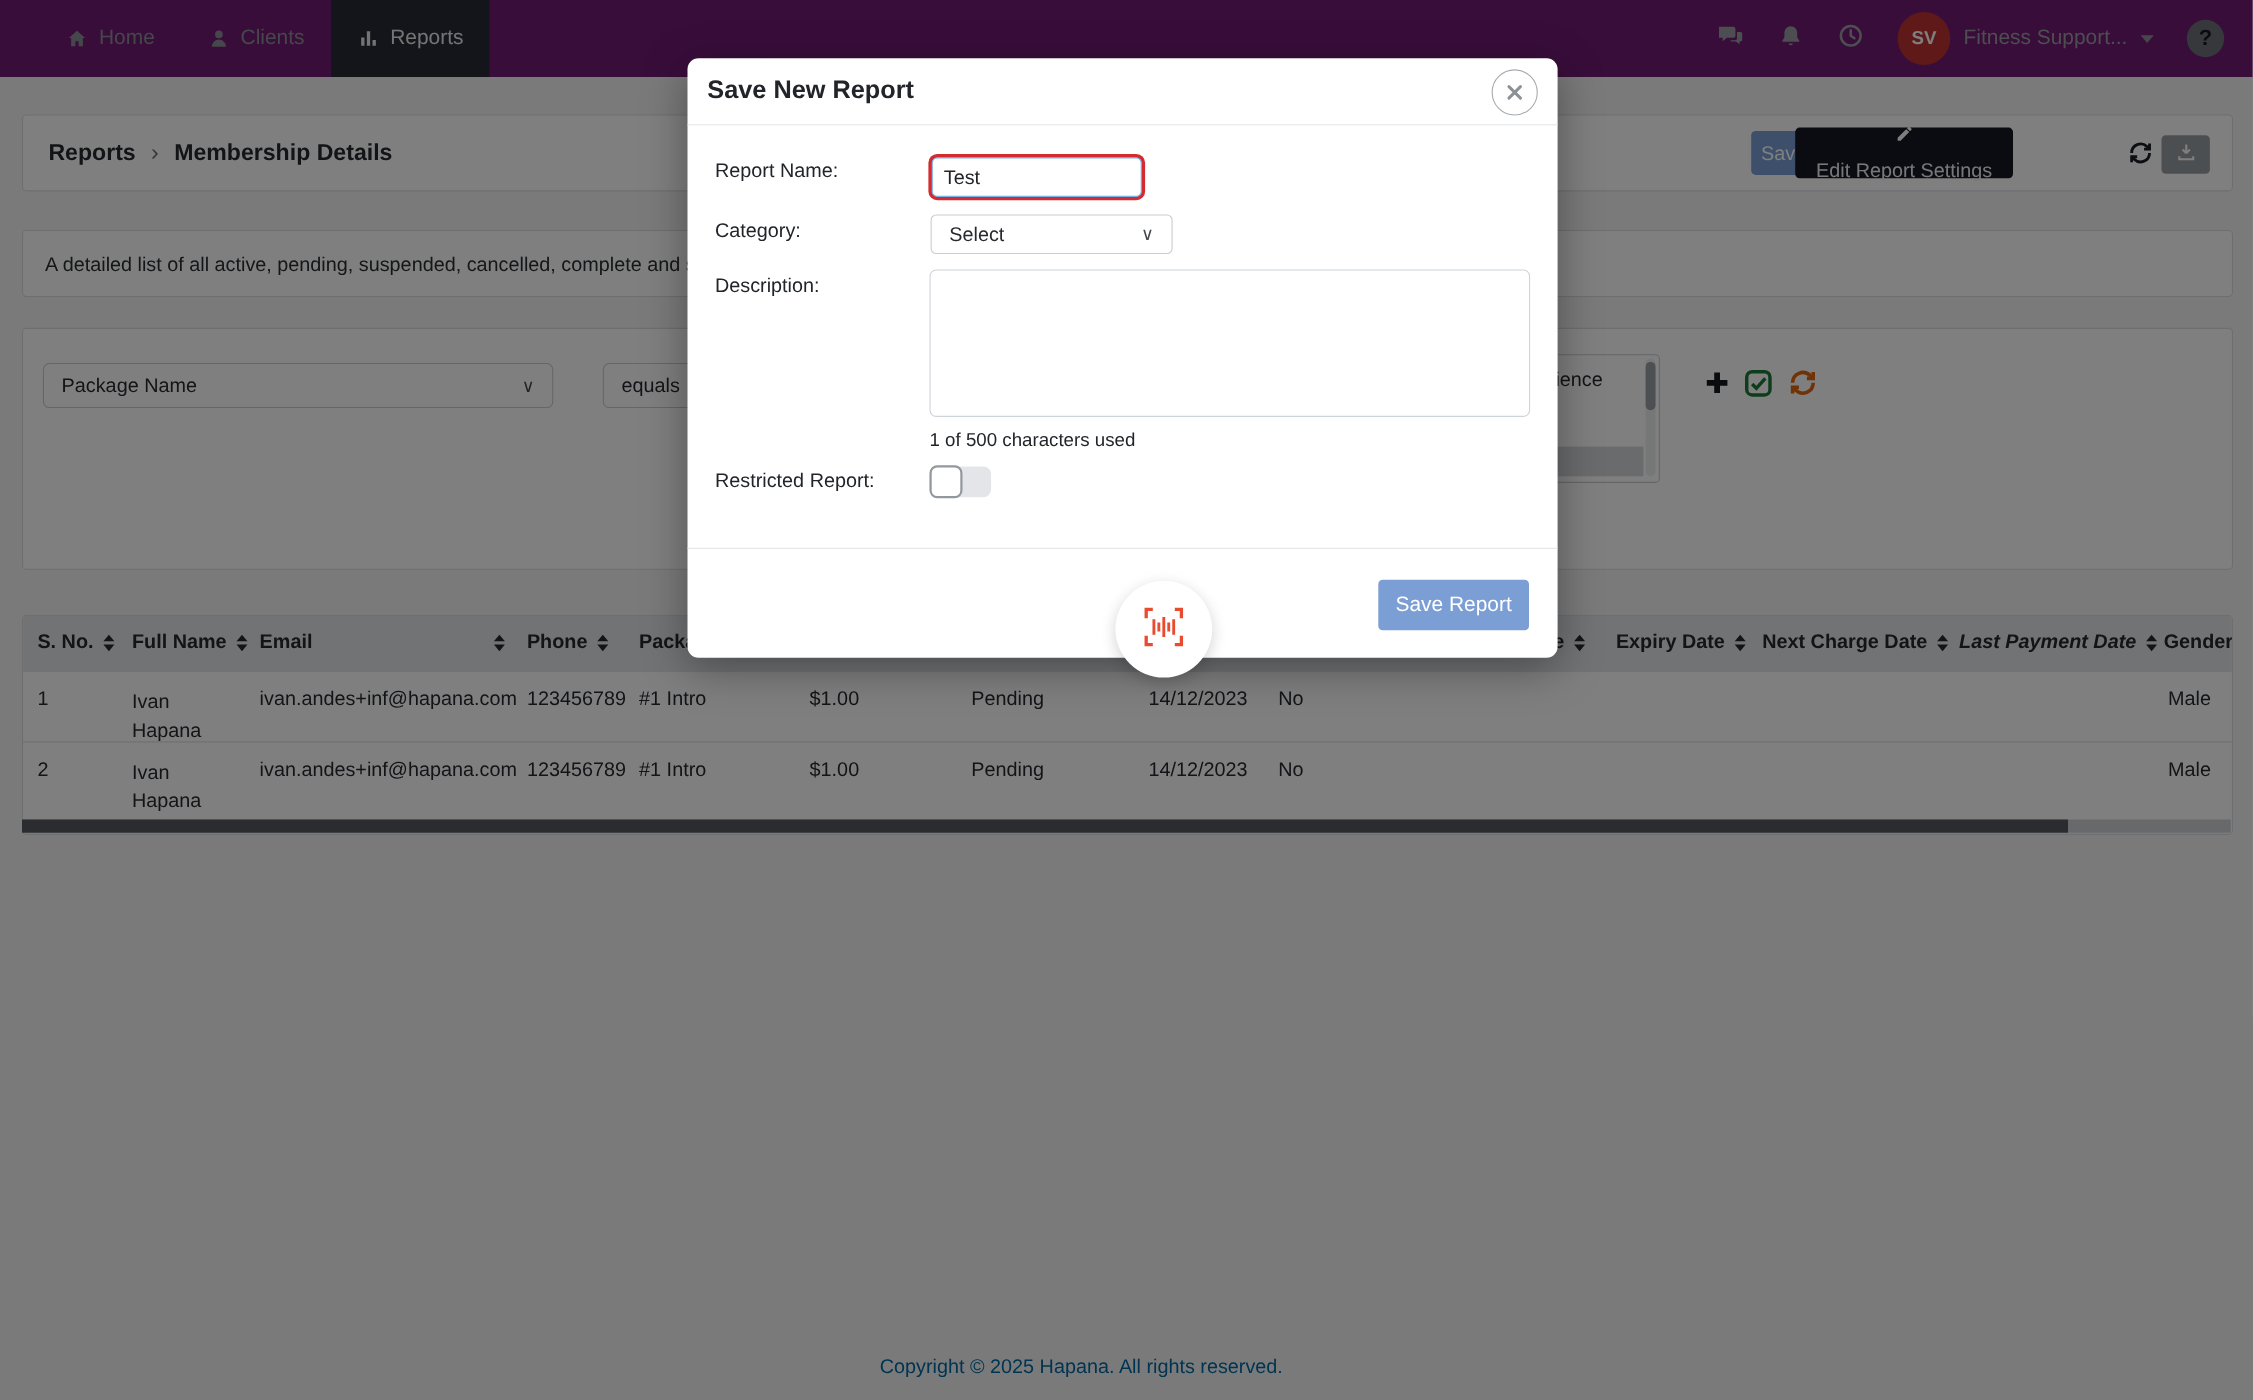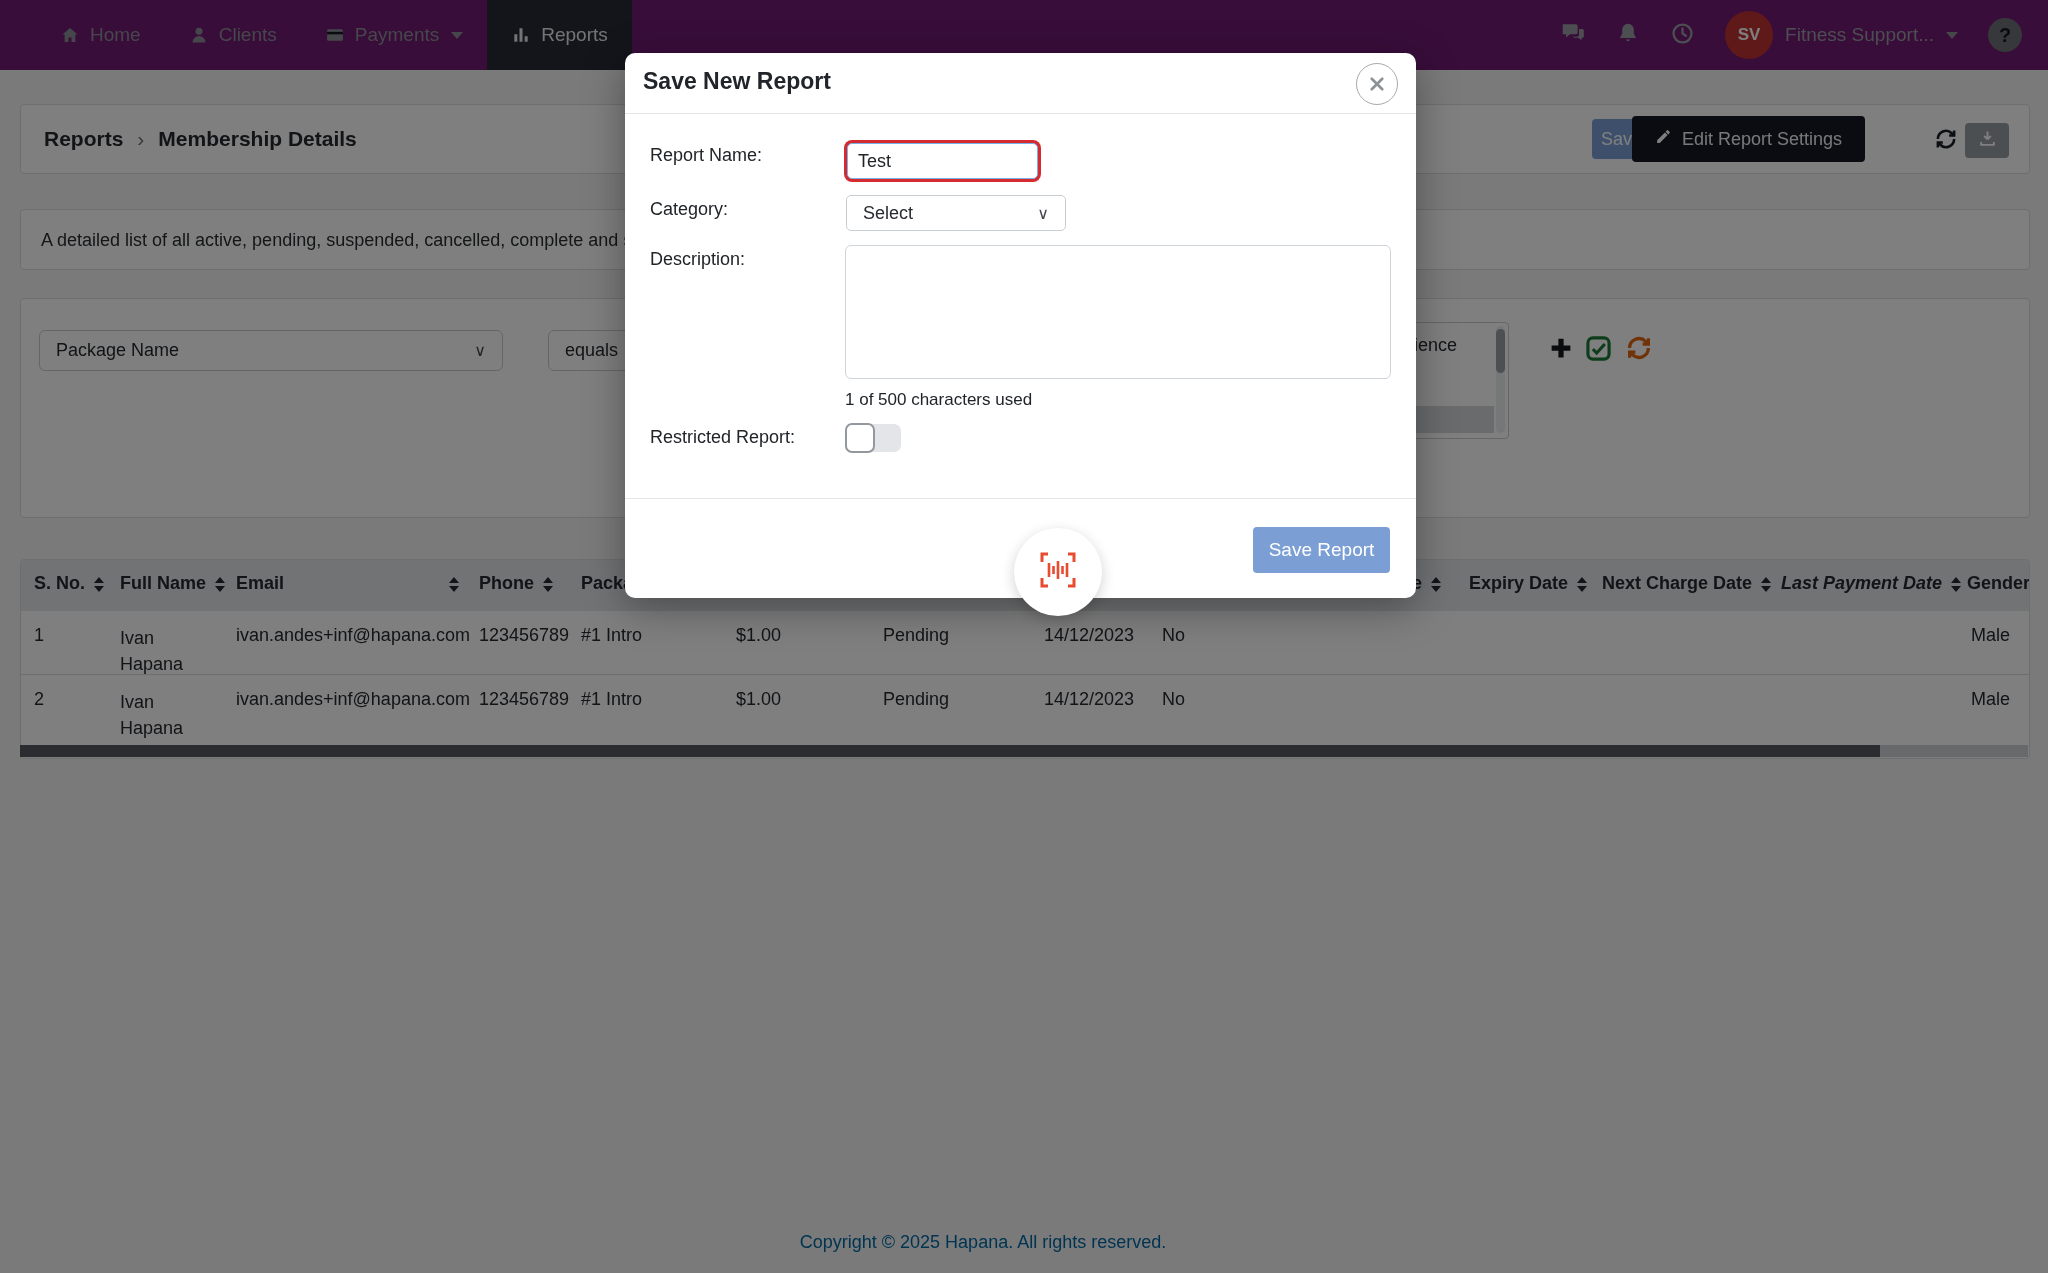--- a/index.html
+++ b/index.html
@@ -94,30 +94,20 @@
       </div>
       <div class="nav-item">
         <span>
           <svg width="20" height="20" viewBox="0 0 24 24">
               <circle cx="12" cy="7.5" r="4.2" fill="#8c8f96"></circle>
               <path d="M4.2 21a7.8 7.8 0 0 1 15.6 0z" fill="#8c8f96"></path>
             </svg>
         </span>
         <span>Clients</span>
       </div>
-      <div class="nav-item">
-        <span>
-          <svg width="20" height="20" viewBox="0 0 24 24">
-              <rect x="2.5" y="5" width="19" height="14" rx="2" fill="#8c8f96"></rect>
-              <rect x="2.5" y="8.2" width="19" height="3" fill="#14161c"></rect>
-            </svg>
-        </span>
-        <span>Payments</span>
-        <span class="caret"></span>
-      </div>
       <div class="nav-item active">
         <span>
           <svg width="20" height="20" viewBox="0 0 24 24">
               <path d="M4 20v-9h3.6v9zM10.2 20V4h3.6v16zM16.4 20v-6.5H20V20z" fill="#e8e9eb"></path>
             </svg>
         </span>
         <span>Reports</span>
       </div>
     </div>
     <div class="nav-right">
@@ -150,21 +140,21 @@
     </div>
   </div>
 
   <div class="card" style="left:20px;top:104px;width:2008px;height:68px;">
     <div class="abs crumb" style="left:23px;top:22px;">
       <span>Reports</span><span class="crumb-sep">›</span><span>Membership Details</span>
     </div>
     <div class="btn btn-blue abs" style="left:1571px;top:14px;width:118px;height:40px;">
       <span>Save Report</span>
     </div>
-    <div class="btn btn-dark abs" style="left:1611px;top:11px;width:233px;height:46px;">
+    <div class="btn btn-dark abs" style="left:1611px;top:11px;width:198px;height:46px;flex-direction:column;">
       <span>
         <svg width="17" height="17" viewBox="0 0 24 24">
             <path d="M3 17.2V21h3.8L17.8 10 14 6.2 3 17.2zM20.7 7.1a1 1 0 0 0 0-1.4l-2.4-2.4a1 1 0 0 0-1.4 0L15 5.2 18.8 9l1.9-1.9z" fill="#fff"></path>
           </svg>
       </span>
       <span>Edit Report Settings</span>
     </div>
     <span class="abs" style="left:1912px;top:21px;">
       <svg width="26" height="26" viewBox="0 0 24 24">
           <path d="M4.5 12a7.5 7.5 0 0 1 12.8-5.3L19.5 8.8" fill="none" stroke="#1c1f26" stroke-width="2.4"></path>

